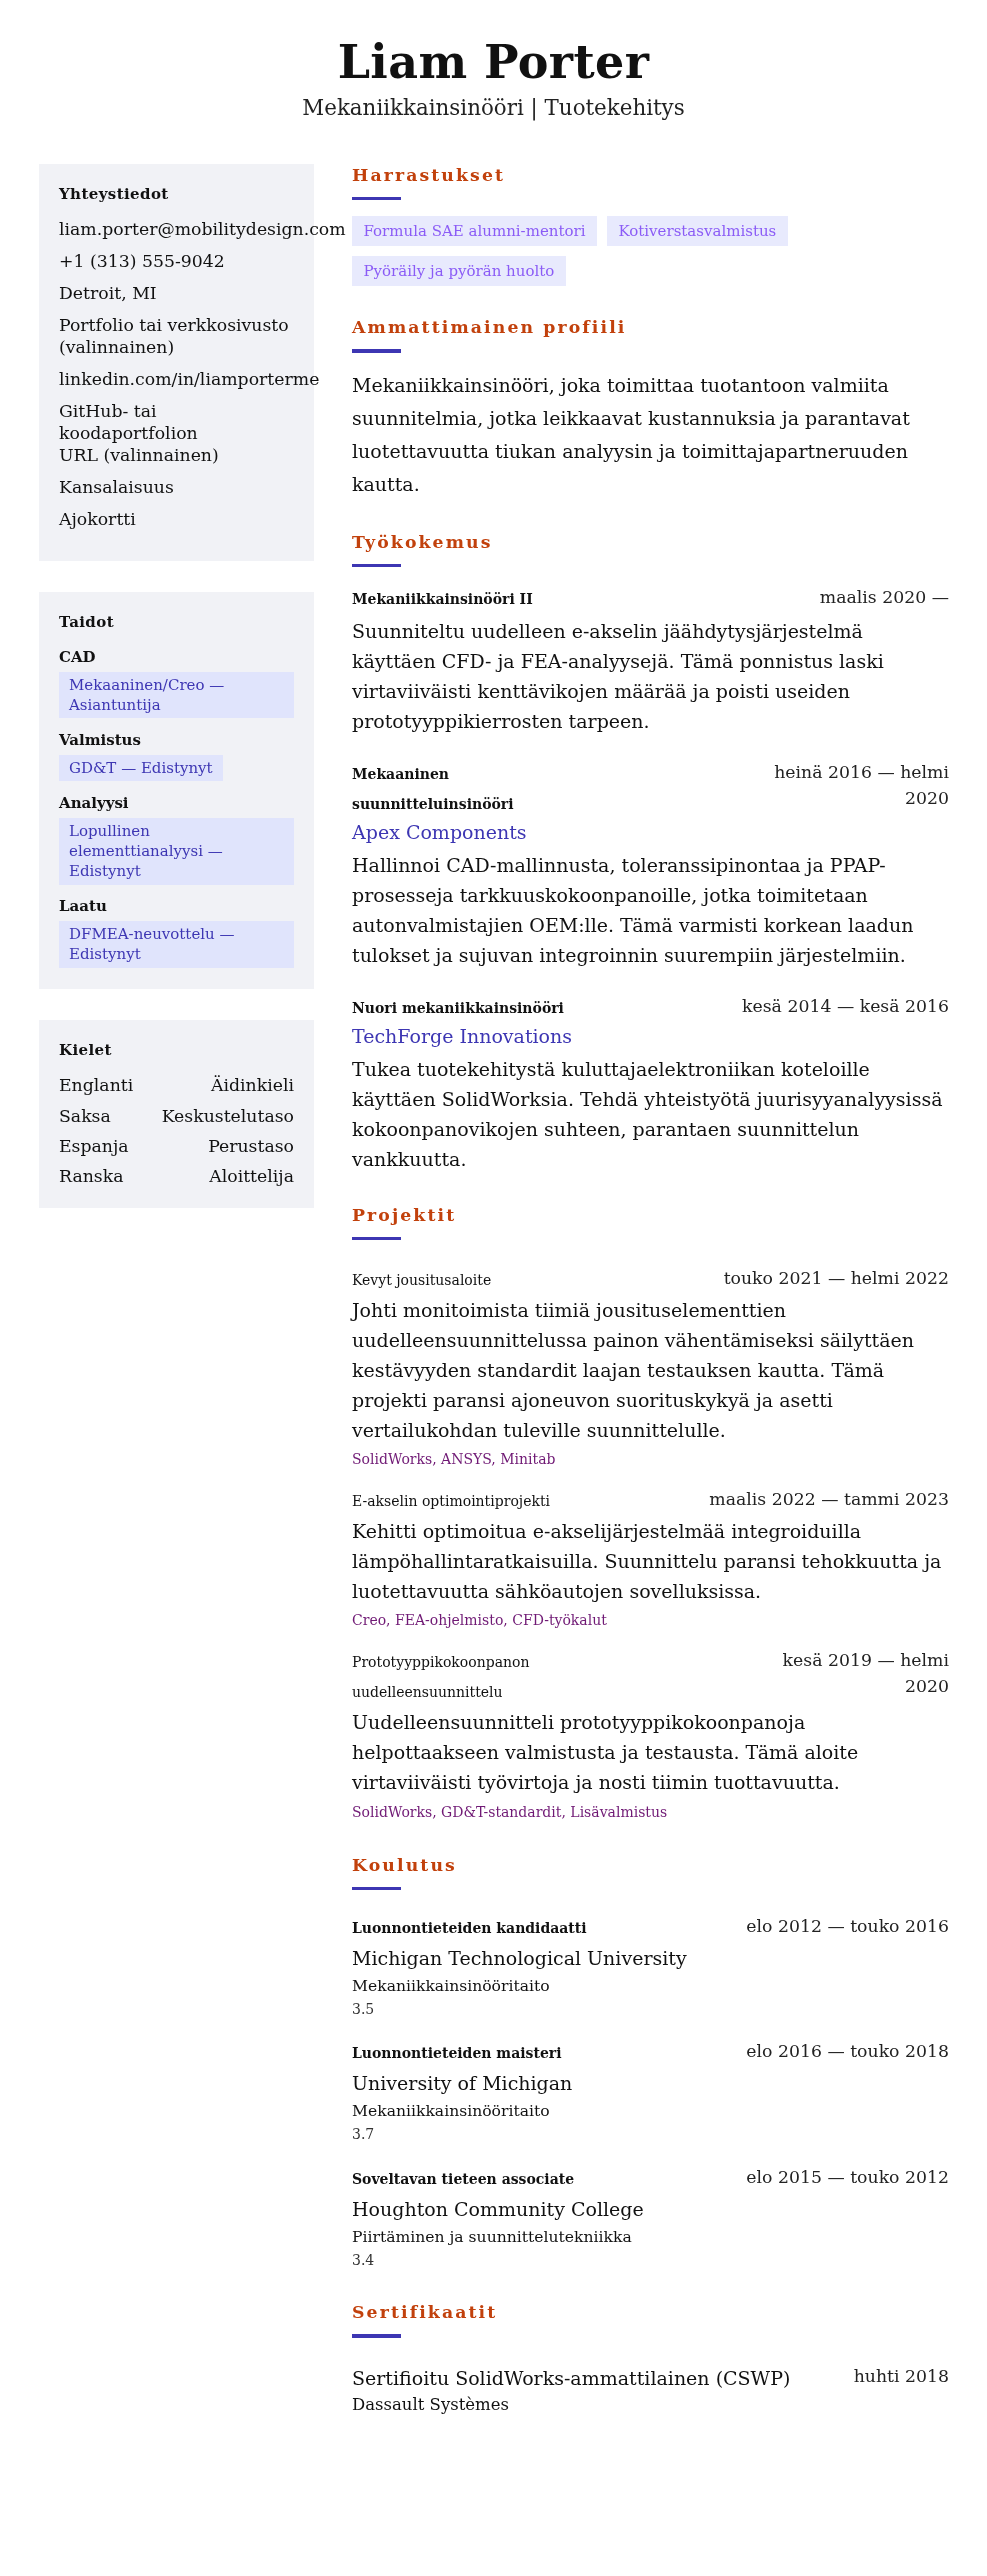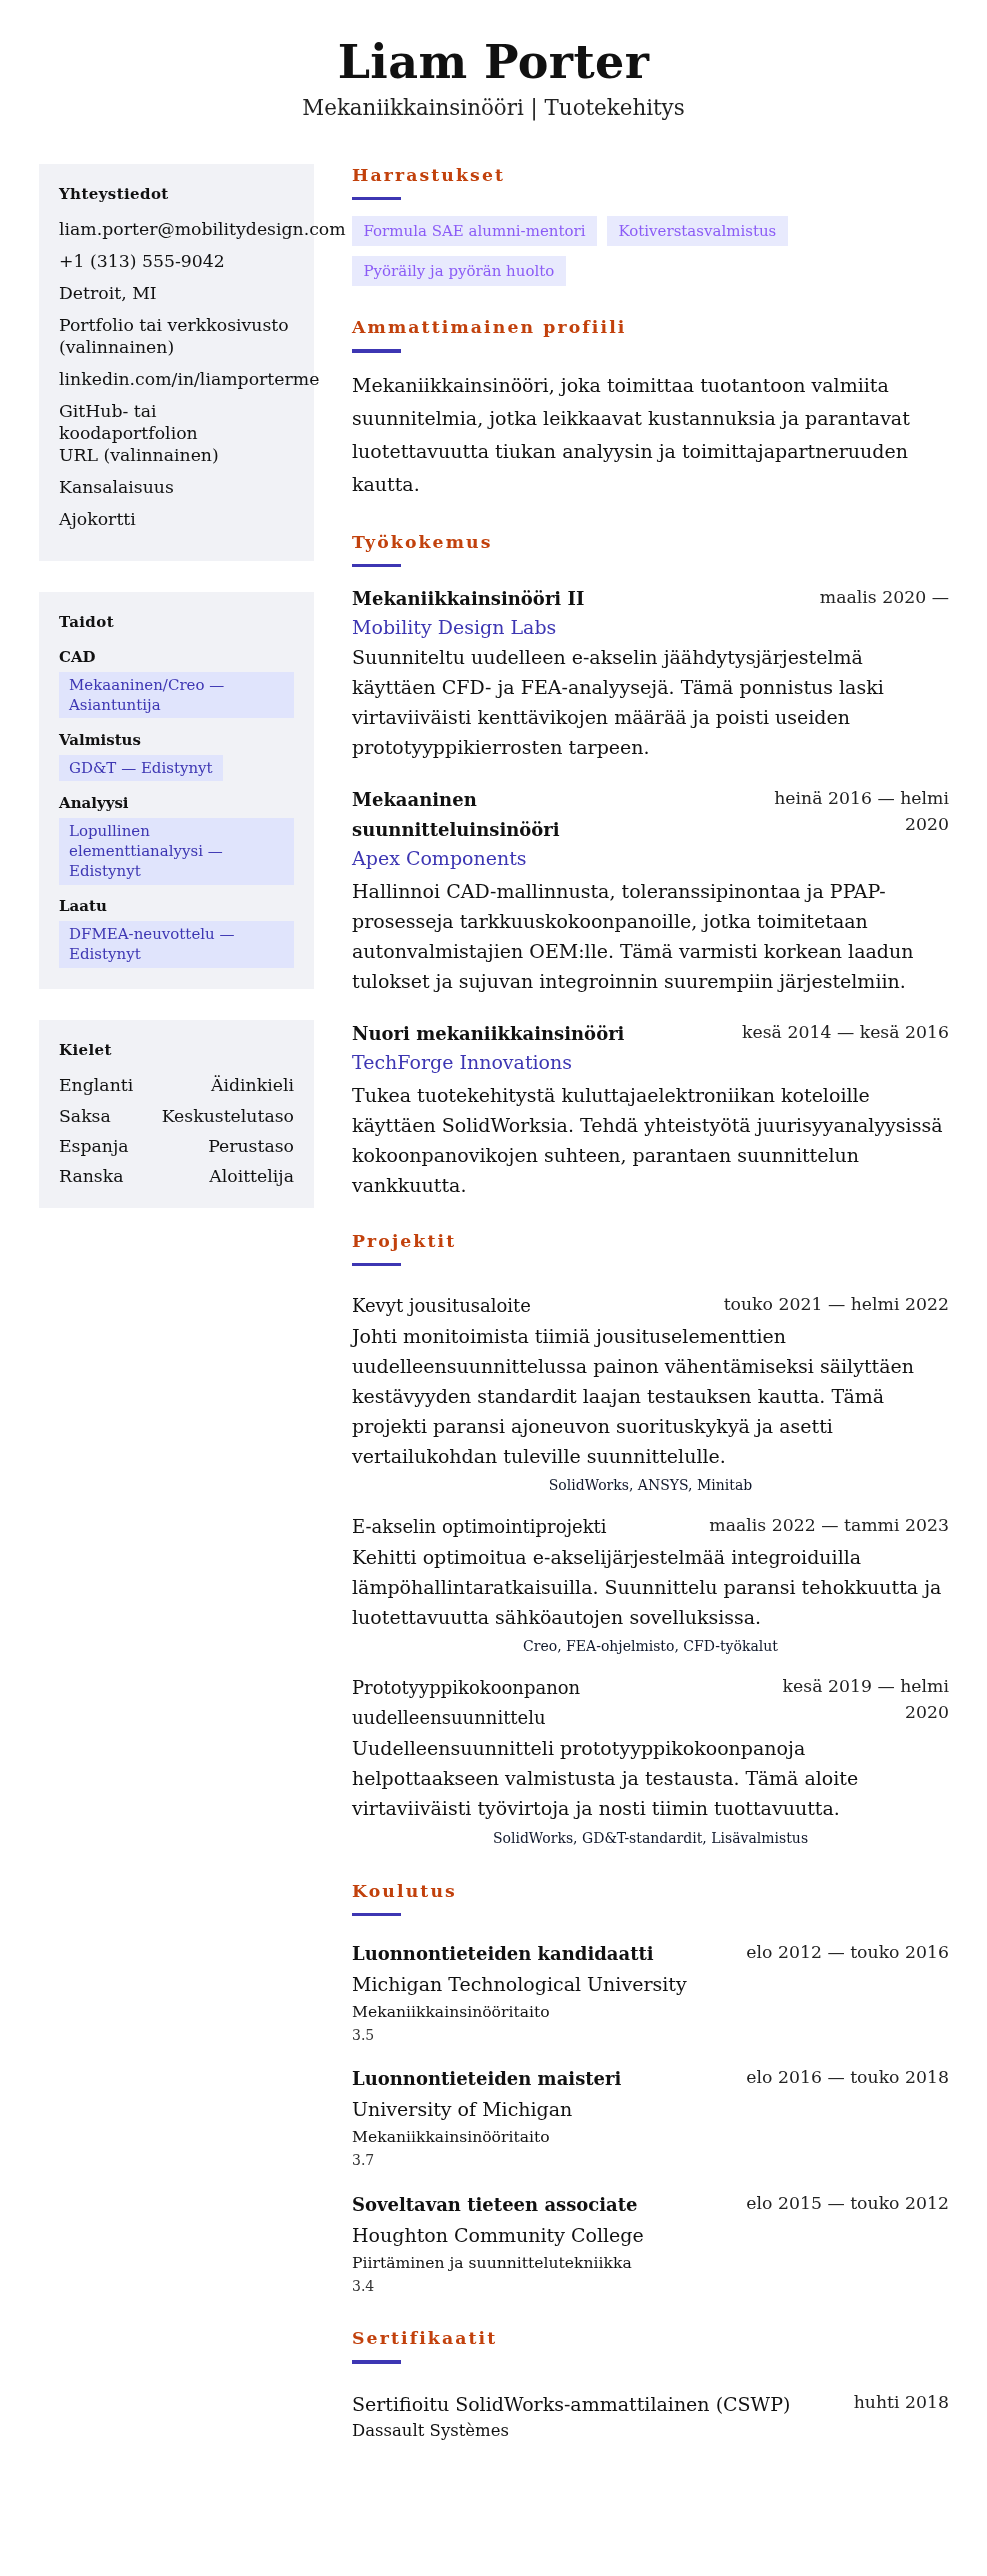--- a/index.html
+++ b/index.html
@@ -34,27 +34,27 @@
   .section-title { font-size: 17.3px; font-weight: bold; letter-spacing: 2.1px; color: #c2410c; line-height: 23px; }
   .section-rule { width: 49px; height: 3.3px; background: #3d36b3; margin-top: 10px; margin-bottom: 16.5px; }
 
   .chips { display: flex; flex-wrap: wrap; gap: 10px 10px; }
   .hobby-chip { background: #e8eafd; color: #8b5cf6; font-size: 15px; line-height: 20px; padding: 5px 11.5px; }
 
   .profile-text { font-size: 19px; line-height: 33px; }
 
   .entry { margin-bottom: 23px; }
   .entry-head { display: flex; justify-content: space-between; align-items: flex-start; }
-  .entry-title { font-size: 18px; font-weight: bold; line-height: 30px; }
+  .entry-title { font-size: 14px; font-weight: bold; line-height: 30px; }
   .entry-title.regular { font-weight: normal; }
   .entry-date { font-size: 17.3px; line-height: 26px; color: #222; text-align: right; flex: none; margin-left: 16.5px; }
   .entry-date.wrap { width: 185px; text-align: right; white-space: normal; flex: none; }
   .entry-org { font-size: 19px; line-height: 26px; color: #3d36b3; }
   .entry-desc { font-size: 19px; line-height: 30px; margin-top: 5px; }
-  .entry-tools { font-size: 14px; line-height: 23px; color: #0f172a; margin-top: 3.3px; text-align: center; }
+  .entry-tools { font-size: 14px; line-height: 23px; color: #701a75; margin-top: 3.3px; }
   .edu-school { font-size: 19px; line-height: 30px; }
   .edu-field { font-size: 15.6px; line-height: 26px; }
   .edu-gpa { font-size: 14px; line-height: 21.4px; color: #333; }
   .cert-title { font-size: 19px; line-height: 30px; }
   .cert-org { font-size: 16.5px; line-height: 23px; }
 </style>
 </head>
 <body>
 
 <header class="header">
@@ -136,21 +136,20 @@
 
     <section class="section">
       <h2 class="section-title">Työkokemus</h2>
       <div class="section-rule"></div>
 
       <div class="entry">
         <div class="entry-head">
           <div class="entry-title">Mekaniikkainsinööri II</div>
           <div class="entry-date">maalis 2020 —</div>
         </div>
-        <div class="entry-org">Mobility Design Labs</div>
         <p class="entry-desc" style="margin-top:1.6px">Suunniteltu uudelleen e-akselin jäähdytysjärjestelmä käyttäen CFD- ja FEA-analyysejä. Tämä ponnistus laski virtaviiväisti kenttävikojen määrää ja poisti useiden prototyyppikierrosten tarpeen.</p>
       </div>
 
       <div class="entry">
         <div class="entry-head">
           <div class="entry-title" style="width:247px">Mekaaninen suunnitteluinsinööri</div>
           <div class="entry-date wrap">heinä 2016 — helmi 2020</div>
         </div>
         <div class="entry-org">Apex Components</div>
         <p class="entry-desc">Hallinnoi CAD-mallinnusta, toleranssipinontaa ja PPAP-prosesseja tarkkuuskokoonpanoille, jotka toimitetaan autonvalmistajien OEM:lle. Tämä varmisti korkean laadun tulokset ja sujuvan integroinnin suurempiin järjestelmiin.</p>

